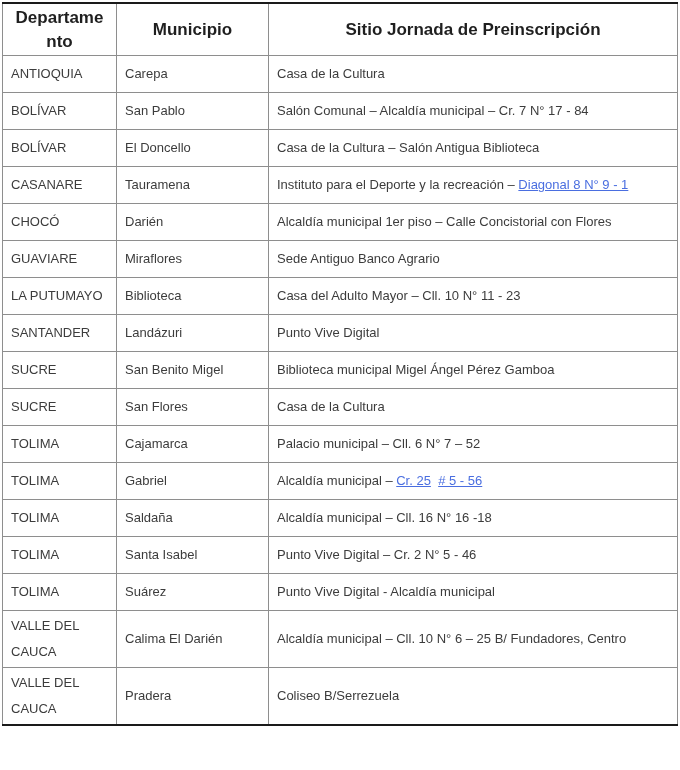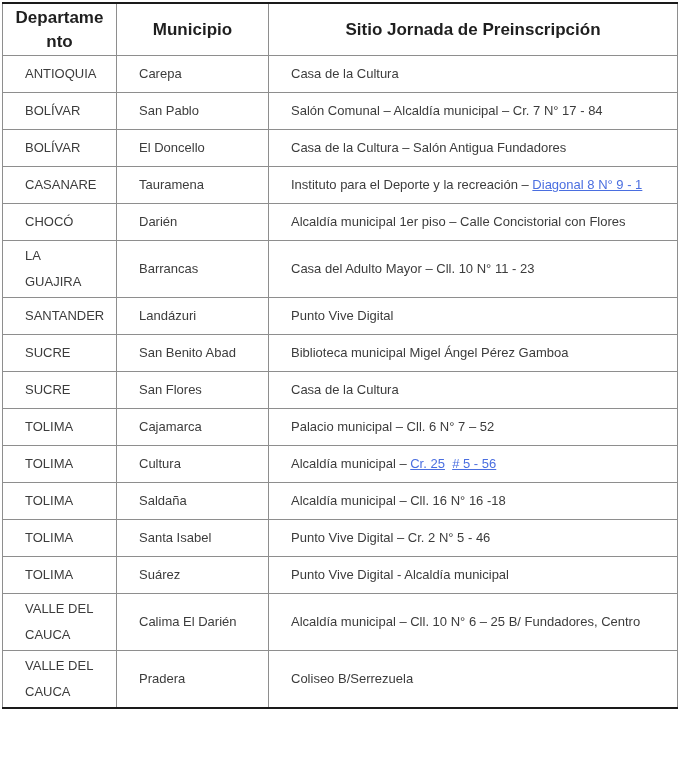--- a/index.html
+++ b/index.html
@@ -39,21 +39,21 @@
   }
   th:first-child .hlabel{
     display:inline-block;
     max-width:92px;
     overflow-wrap:anywhere;
   }
   td{
     border:1px solid var(--border-inner);
     font-size:13px;
     color:var(--text);
-    padding:2px 22px;
+    padding:2px 8px;
     height:32px;
     vertical-align:middle;
     line-height:26px;
     overflow:hidden;
   }
   td.sitio{white-space:pre-wrap;}
   a.addr{
     color:var(--link);
     text-decoration:underline;
     cursor:pointer;
@@ -82,60 +82,65 @@
         <td class="sitio"><span>Casa de la Cultura</span></td>
       </tr>
       <tr>
         <td>BOLÍVAR</td>
         <td>San Pablo</td>
         <td class="sitio"><span>Salón Comunal – Alcaldía municipal – Cr. 7 N° 17 - 84</span></td>
       </tr>
       <tr>
         <td>BOLÍVAR</td>
         <td>El Doncello</td>
-        <td class="sitio"><span>Casa de la Cultura – Salón Antigua Fundadores</span></td>
+        <td class="sitio"><span>Casa de la Cultura – Salón Antigua Biblioteca</span></td>
       </tr>
       <tr>
         <td>CASANARE</td>
         <td>Tauramena</td>
         <td class="sitio"><span>Instituto para el Deporte y la recreación – </span><a class="addr" href="#">Diagonal 8 N° 9 - 1</a></td>
       </tr>
       <tr>
         <td>CHOCÓ</td>
         <td>Darién</td>
         <td class="sitio"><span>Alcaldía municipal 1er piso – Calle Concistorial con Flores</span></td>
       </tr>
       <tr>
-        <td>LA GUAJIRA</td>
-        <td>Barrancas</td>
+        <td>GUAVIARE</td>
+        <td>Miraflores</td>
+        <td class="sitio"><span>Sede Antiguo Banco Agrario</span></td>
+      </tr>
+      <tr>
+        <td>LA PUTUMAYO</td>
+        <td>Biblioteca</td>
         <td class="sitio"><span>Casa del Adulto Mayor – Cll. 10 N° 11 - 23</span></td>
       </tr>
       <tr>
         <td>SANTANDER</td>
         <td>Landázuri</td>
         <td class="sitio"><span>Punto Vive Digital</span></td>
       </tr>
       <tr>
         <td>SUCRE</td>
-        <td>San Benito Abad</td>
+        <td>San Benito Migel</td>
         <td class="sitio"><span>Biblioteca municipal Migel Ángel Pérez Gamboa</span></td>
       </tr>
       <tr>
         <td>SUCRE</td>
         <td>San Flores</td>
         <td class="sitio"><span>Casa de la Cultura</span></td>
       </tr>
       <tr>
         <td>TOLIMA</td>
         <td>Cajamarca</td>
         <td class="sitio"><span>Palacio municipal – Cll. 6 N° 7 – 52</span></td>
       </tr>
       <tr>
         <td>TOLIMA</td>
-        <td>Cultura</td>
+        <td>Gabriel</td>
         <td class="sitio"><span>Alcaldía municipal – </span><a class="addr" href="#">Cr. 25</a><span>  </span><a class="addr" href="#"># 5 - 56</a></td>
       </tr>
       <tr>
         <td>TOLIMA</td>
         <td>Saldaña</td>
         <td class="sitio"><span>Alcaldía municipal – Cll. 16 N° 16 -18</span></td>
       </tr>
       <tr>
         <td>TOLIMA</td>
         <td>Santa Isabel</td>

